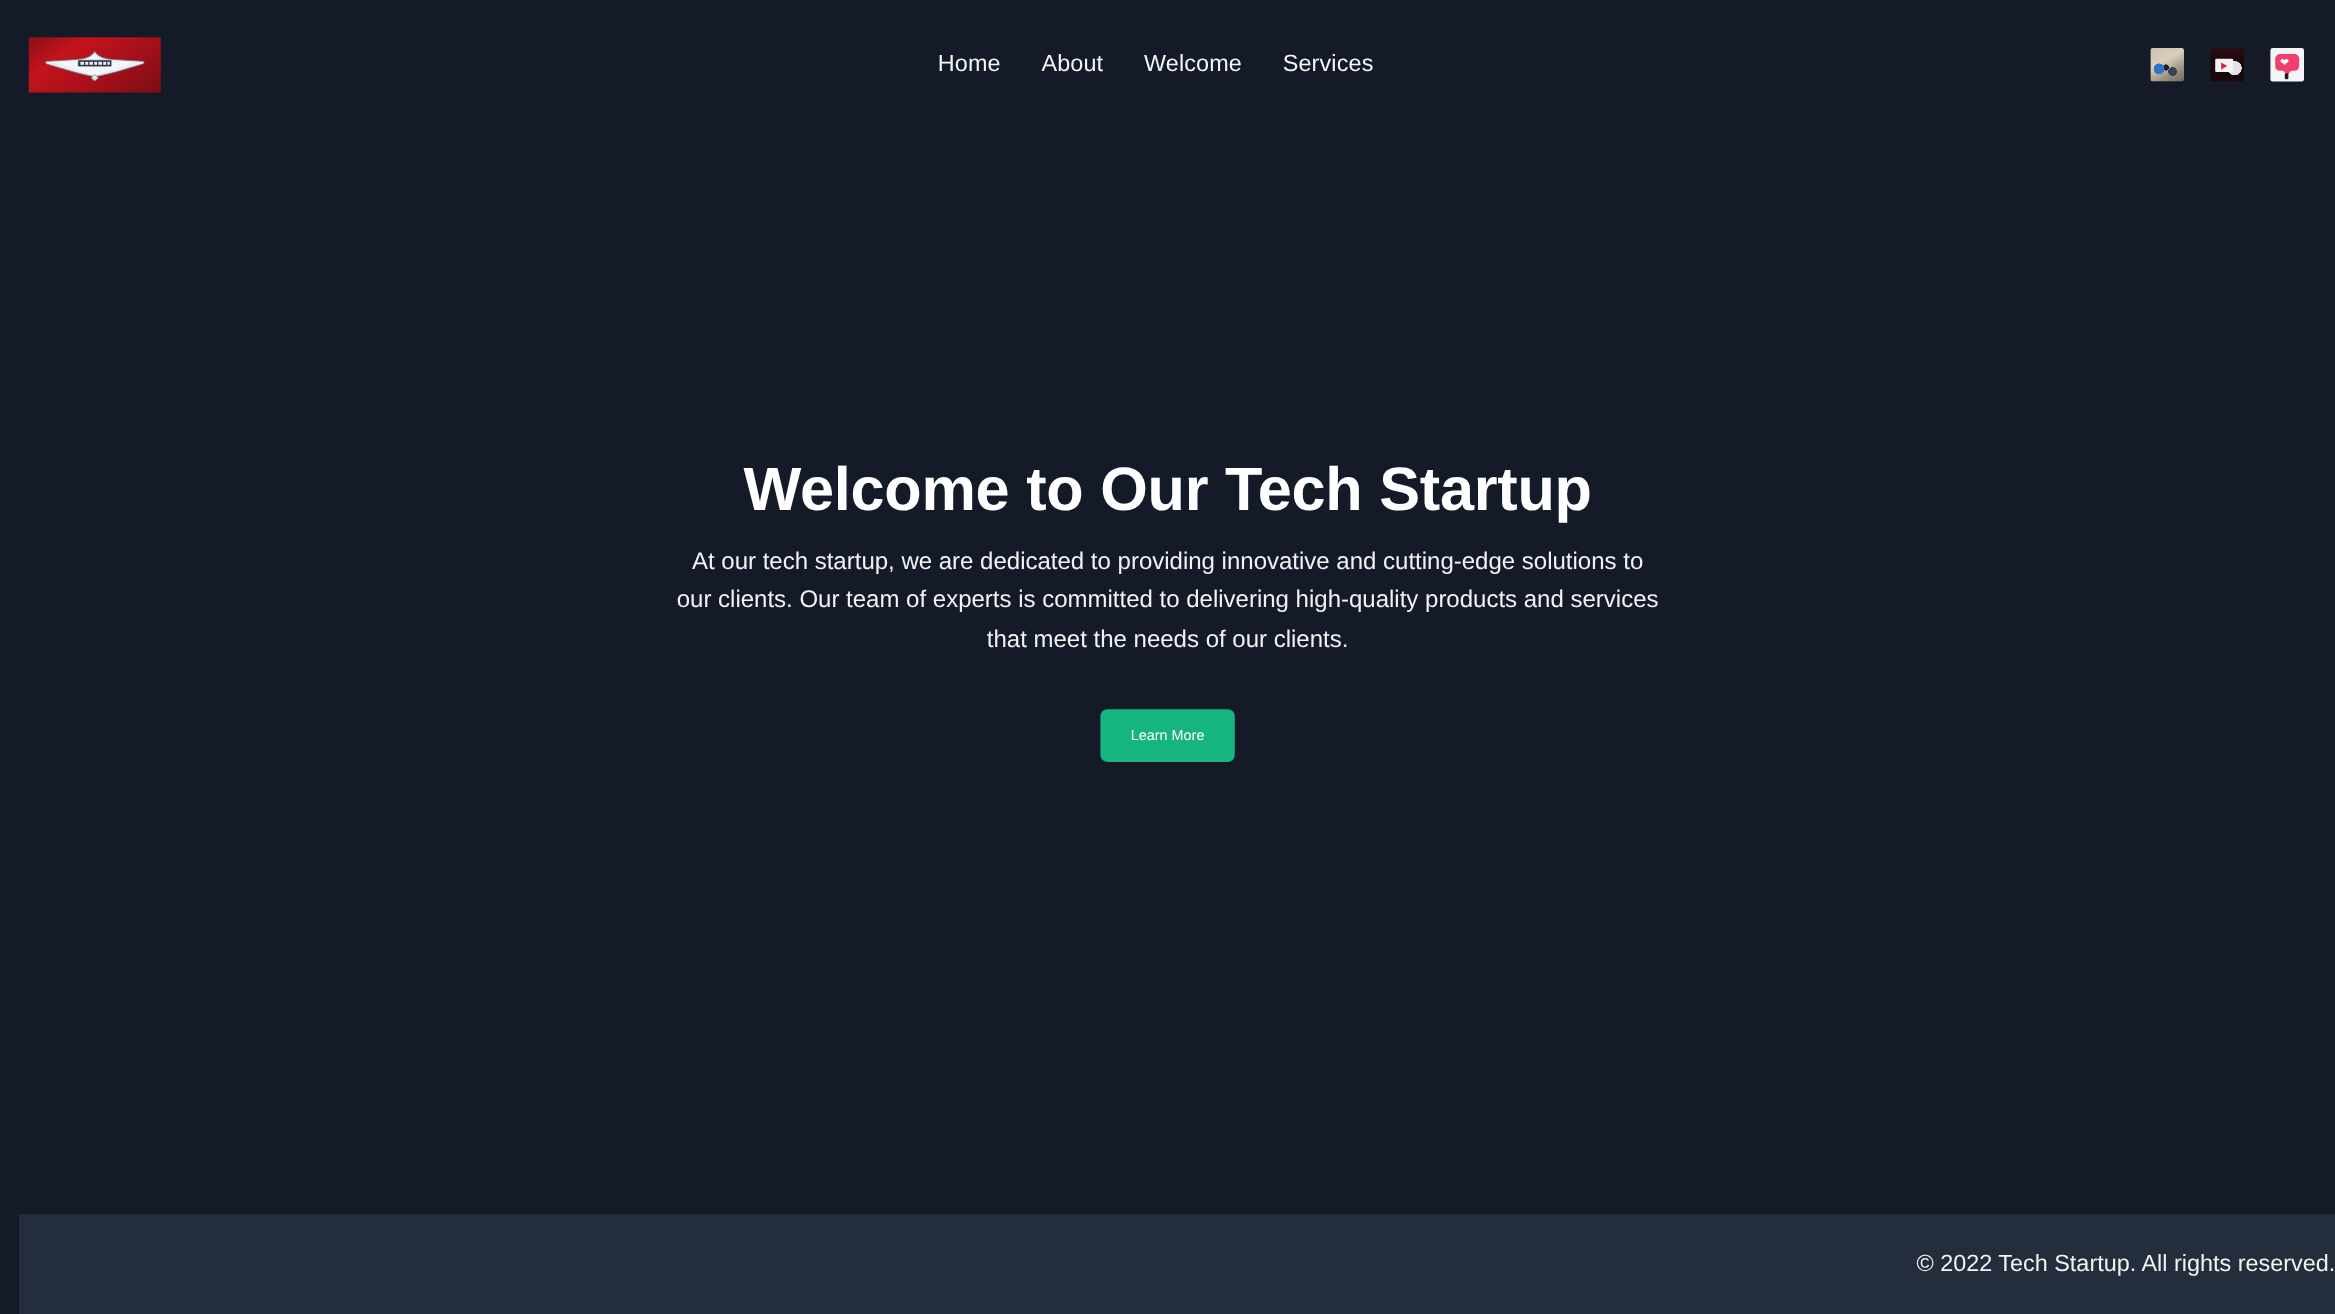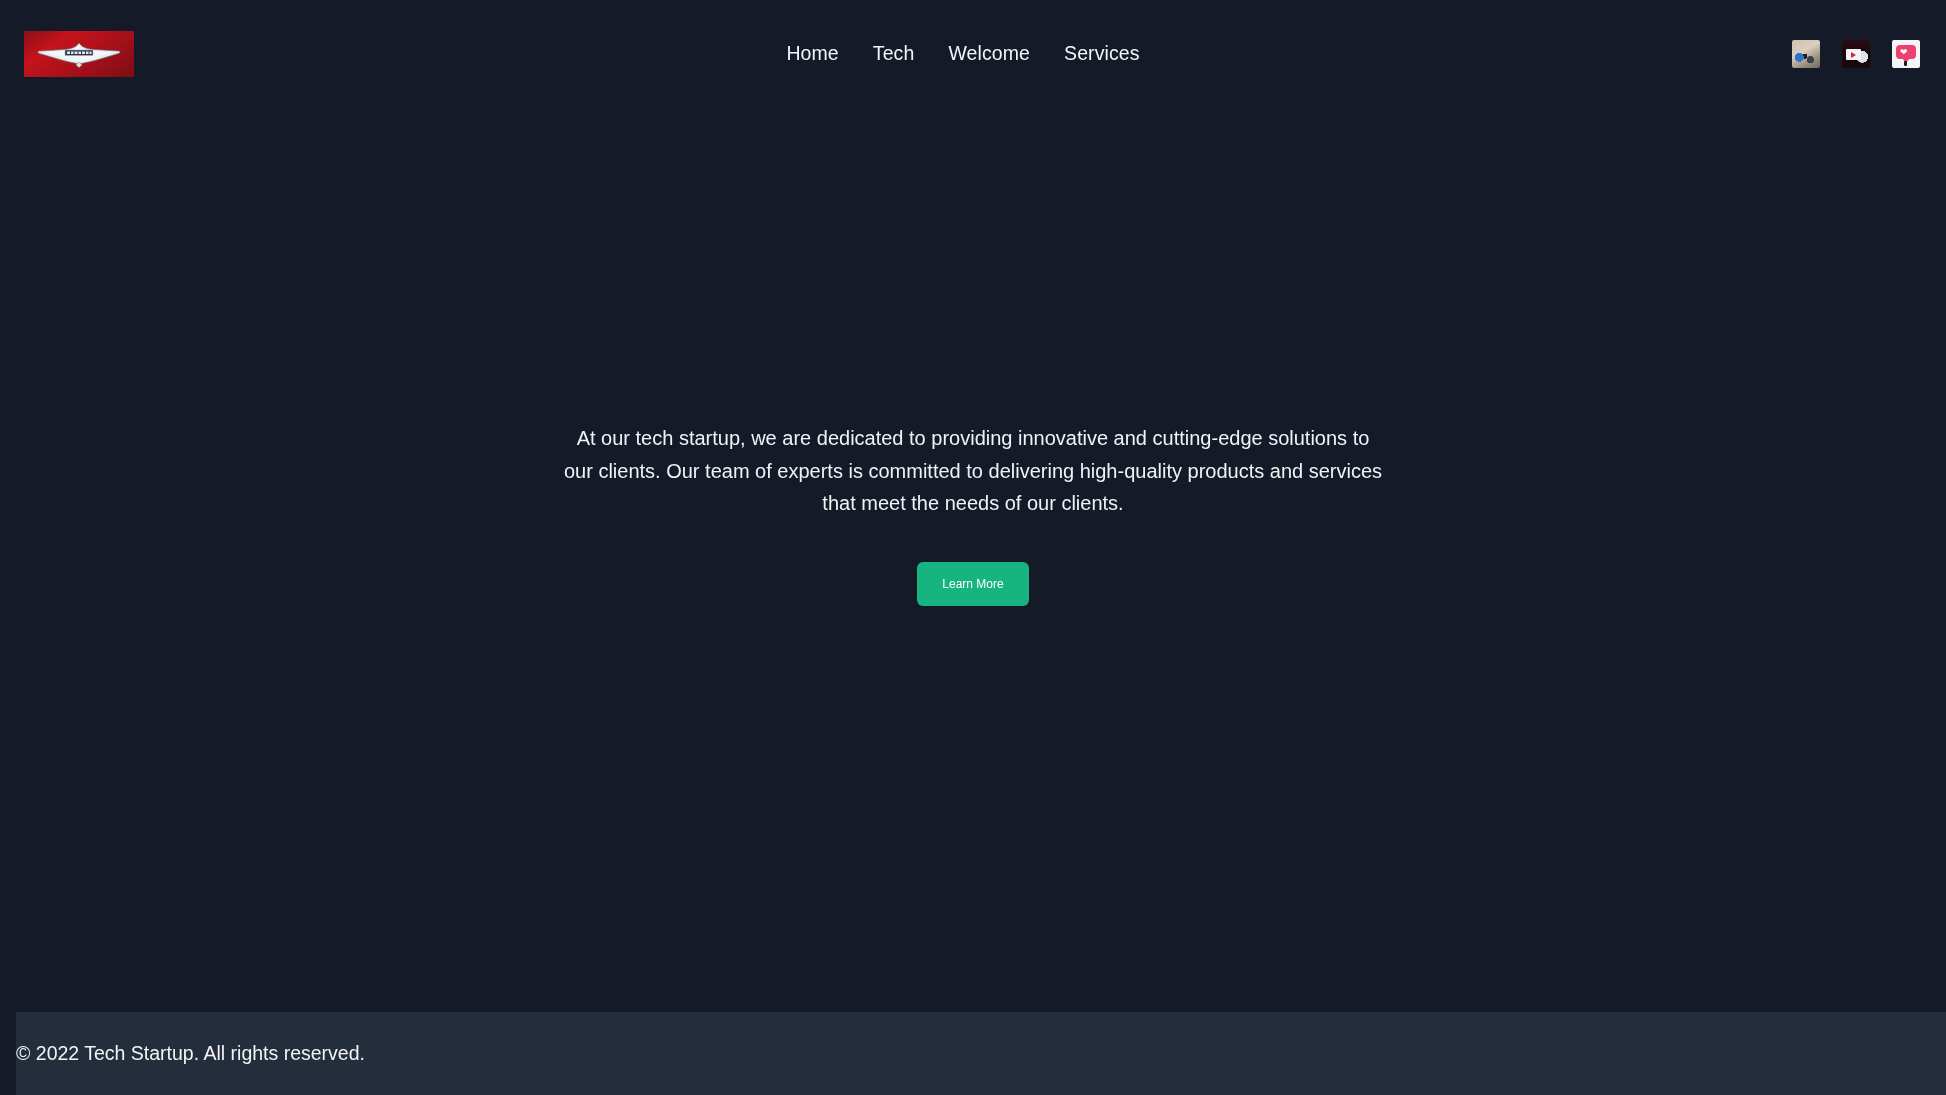--- a/index.html
+++ b/index.html
@@ -188,21 +188,21 @@
     cursor: pointer;
   }
 
   
   .site-footer {
     flex: 0 0 83px;
     height: 83px;
     background: #242d3c;
     display: flex;
     align-items: center;
-    justify-content: flex-start;
+    justify-content: flex-end;
     margin-left: 16px;
   }
   .footer-text {
     font-size: 19.5px;
     color: #f2f3f5;
     line-height: 1;
   }
 </style>
 </head>
 <body>
@@ -222,39 +222,40 @@
         <rect x="92" y="25" width="6" height="5"></rect>
         <rect x="100" y="25" width="5" height="5"></rect>
         <rect x="107" y="25" width="4" height="5"></rect>
       </g>
       <path d="M86 46 L80 52 L86 57 L92 52 Z" fill="#dfe4ea" stroke="#777f88" stroke-width="1"></path>
     </svg>
   </a>
 
   <nav class="main-nav">
     <a class="nav-link" href="#">Home</a>
-    <a class="nav-link" href="#">Tech</a>
+    <a class="nav-link" href="#">About</a>
     <a class="nav-link" href="#">Welcome</a>
     <a class="nav-link" href="#">Services</a>
   </nav>
 
   <div class="social-row">
     <a class="social-icon icon-1" href="#"></a>
     <a class="social-icon icon-2" href="#"></a>
     <a class="social-icon icon-3" href="#">
       <span class="bubble"></span>
       <span class="heart">❤</span>
       <span class="stem"></span>
     </a>
   </div>
 
 </header>
 
 <main class="hero">
   <div class="hero-inner">
+    <h1 class="hero-title">Welcome to Our Tech Startup</h1>
     <p class="hero-text">At our tech startup, we are dedicated to providing innovative and cutting-edge solutions to our clients. Our team of experts is committed to delivering high-quality products and services that meet the needs of our clients.</p>
     <button class="cta-button" type="button">Learn More</button>
   </div>
 </main>
 
 <footer class="site-footer">
   <p class="footer-text">© 2022 Tech Startup. All rights reserved.</p>
 </footer>
 
 </body></html>

